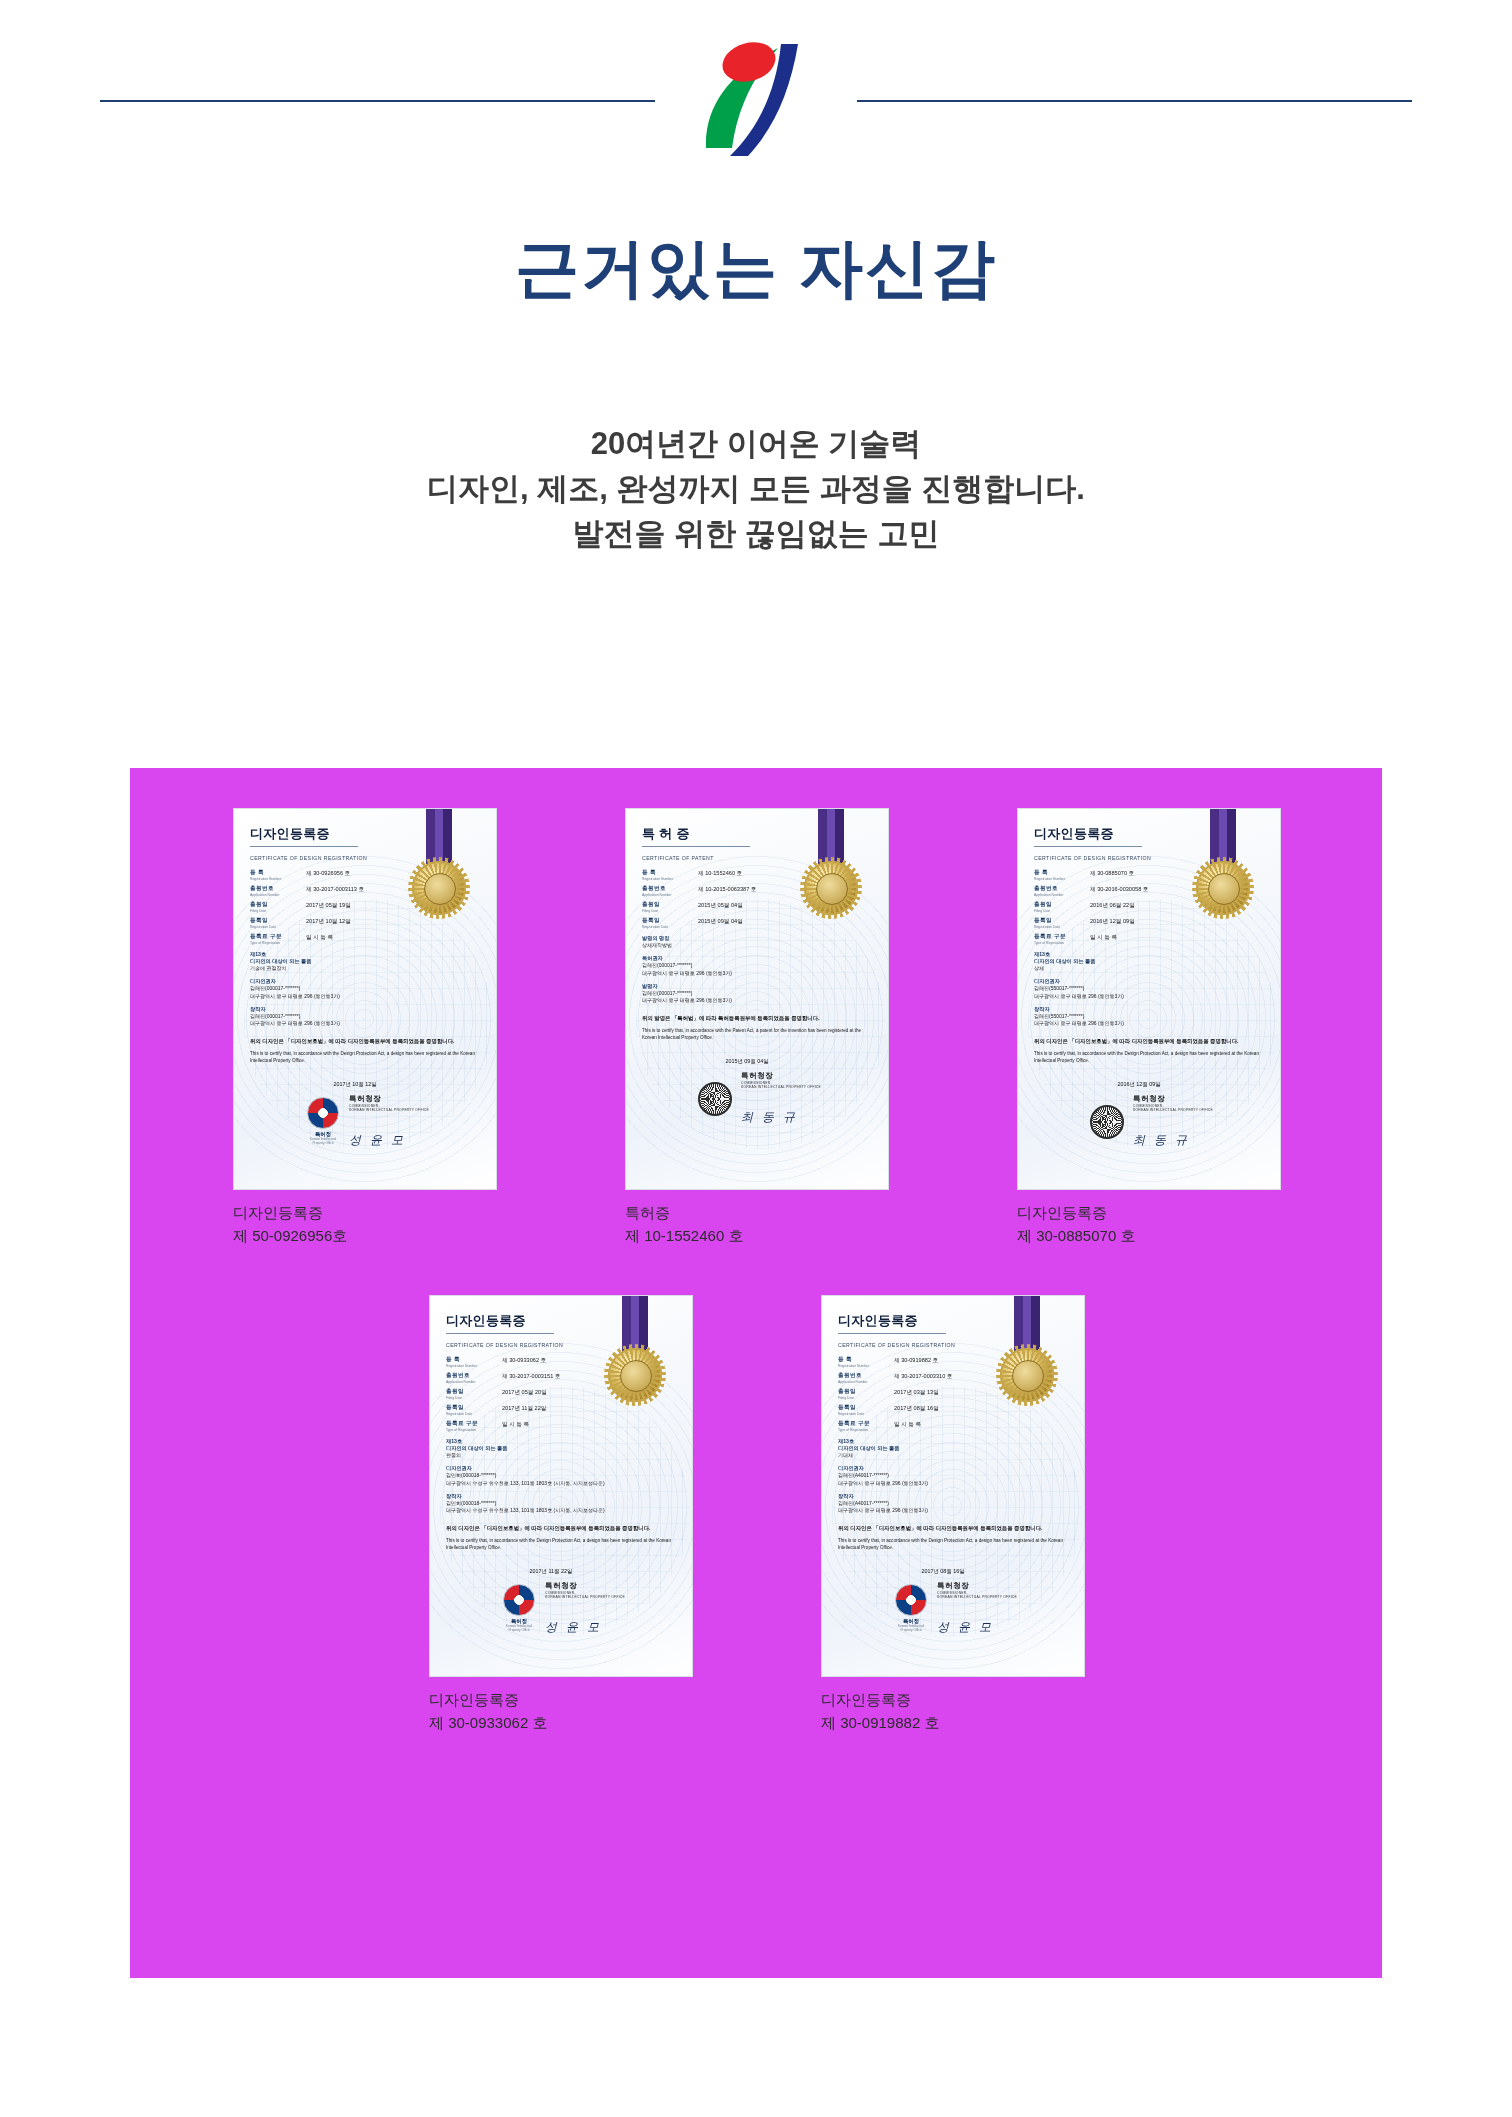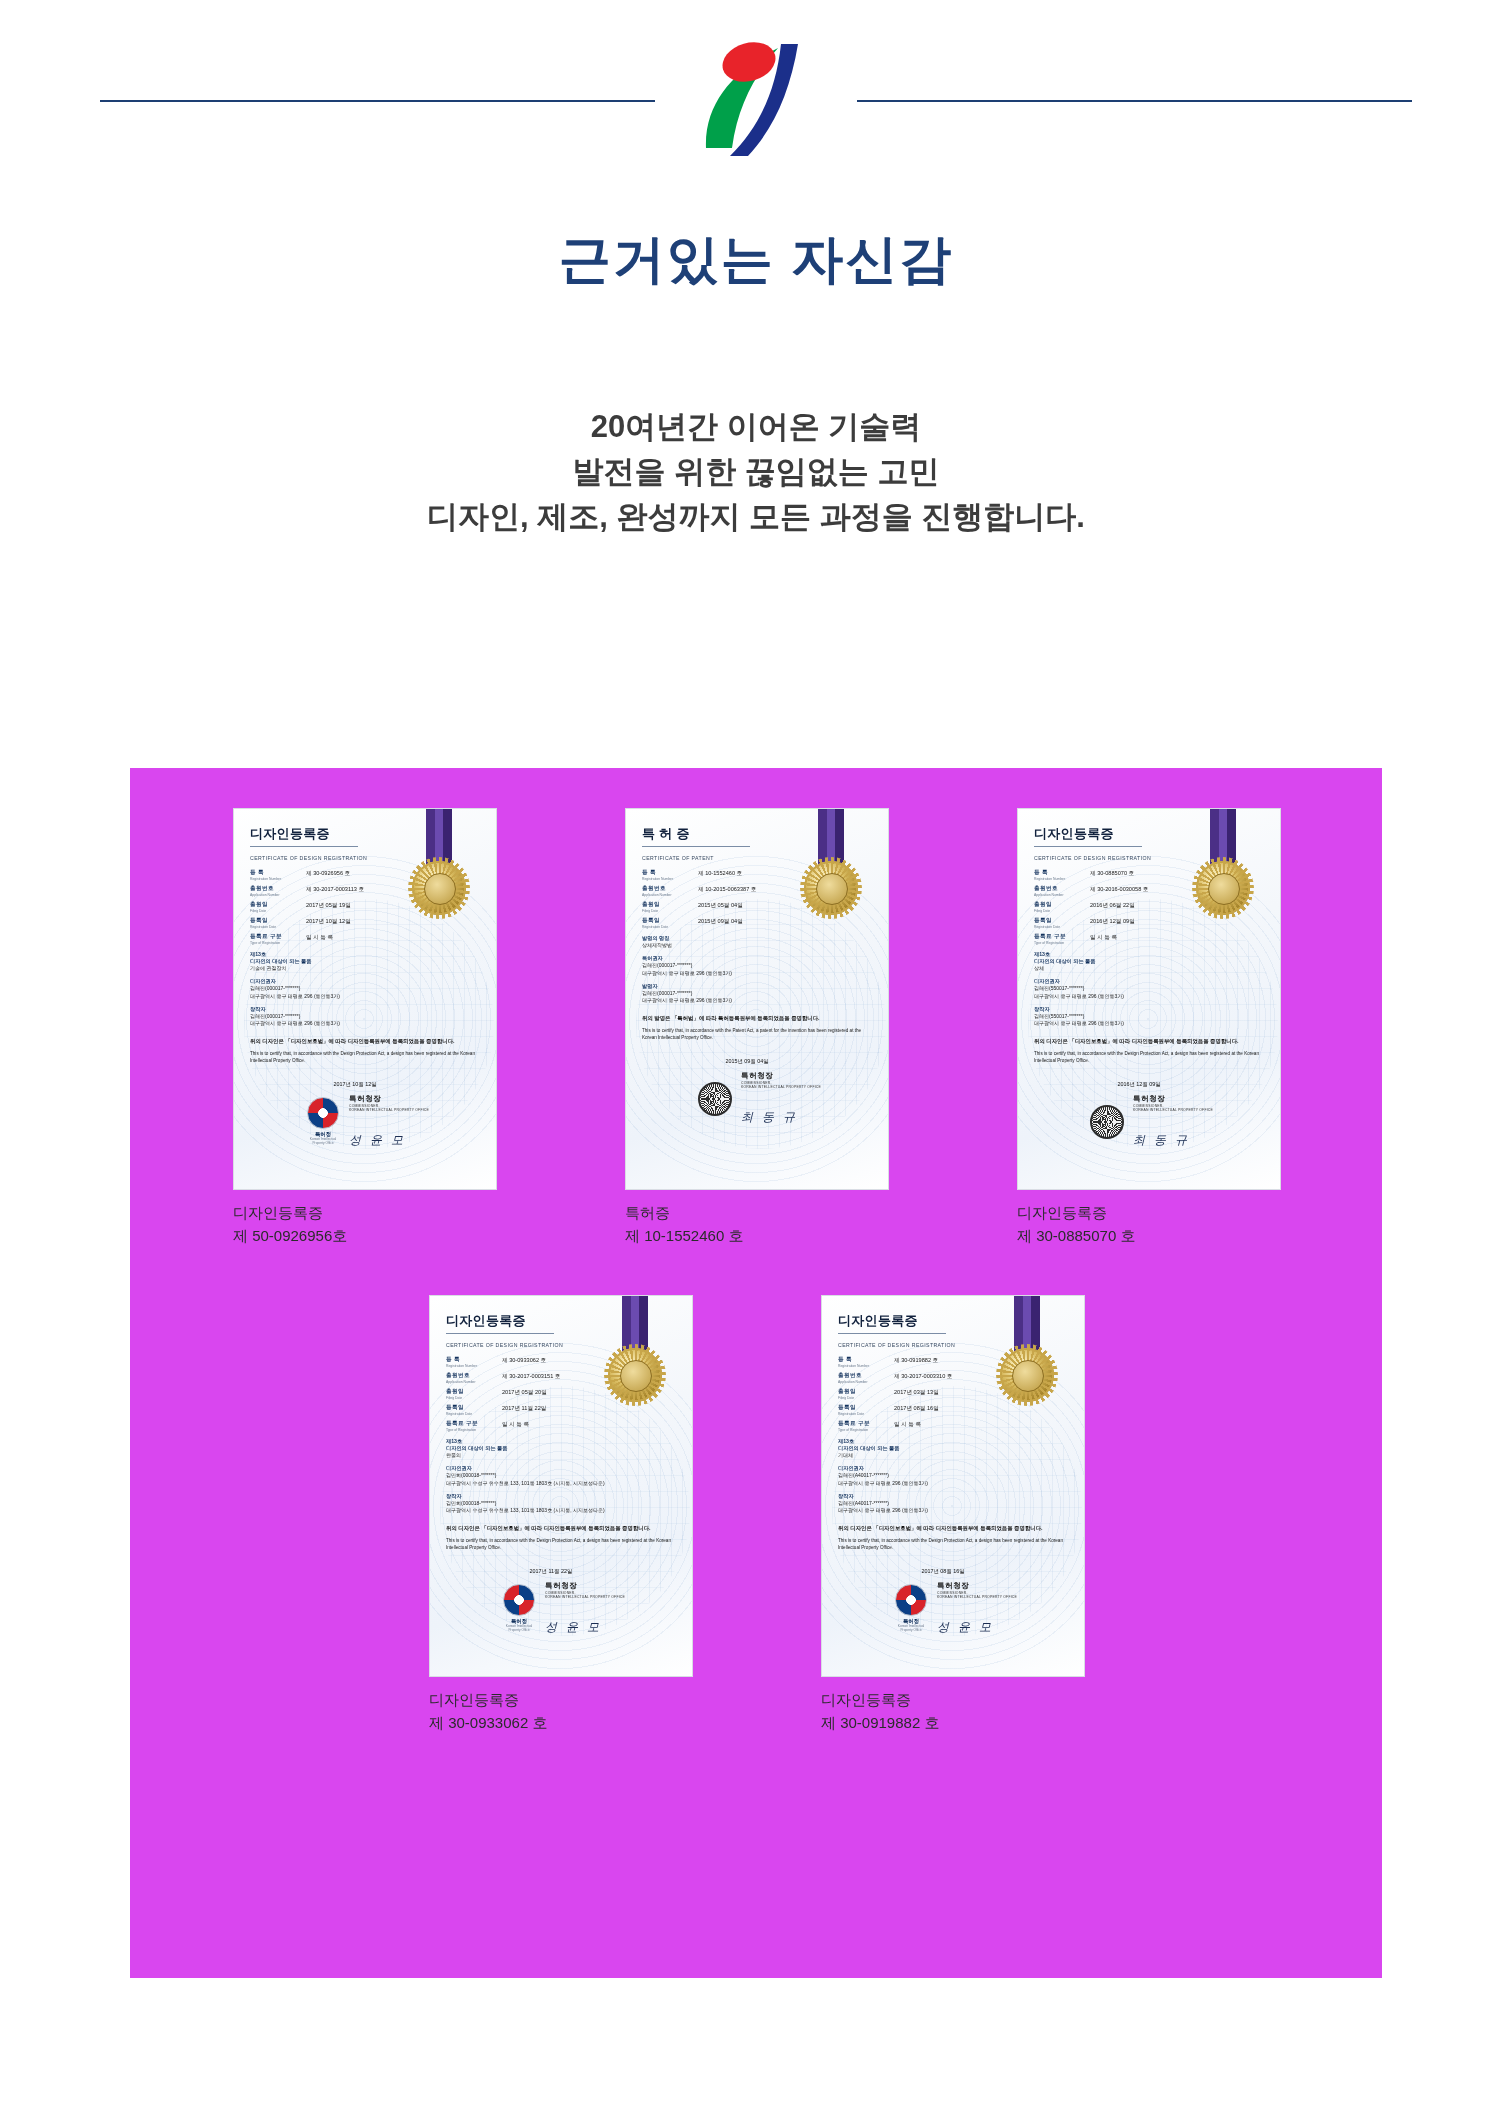--- a/index.html
+++ b/index.html
@@ -37,21 +37,21 @@
     transform: translateX(-50%);
     width: 140px;
     height: 130px;
   }
 
   
   .title {
     text-align: center;
     margin-top: 55px;
     font-family: "Liberation Sans", sans-serif;
-    font-size: 52px;
+    font-size: 64px;
     font-weight: bold;
     letter-spacing: 2px;
     color: #1e4077;
   }
 
   
   .subtitle {
     margin-top: 110px;
     text-align: center;
     font-size: 31px;
@@ -320,22 +320,22 @@
     <path d="M20 118 C18 70, 52 38, 92 18 C70 44, 52 74, 46 118 Z" fill="#00a04a"></path>
     <path d="M95 14 L112 14 C104 62, 88 98, 62 126 L44 126 C74 96, 90 60, 95 14 Z" fill="#1b2f8a"></path>
     <ellipse cx="63" cy="32" rx="27" ry="19" transform="rotate(-16 63 32)" fill="#e8232a"></ellipse>
   </svg>
 </div>
 
 <div class="title">근거있는 자신감</div>
 
 <div class="subtitle">
   <div>20여년간 이어온 기술력</div>
+  <div>디자인, 제조, 완성까지 모든 과정을 진행합니다.</div>
   <div>발전을 위한 끊임없는 고민</div>
-  <div>디자인, 제조, 완성까지 모든 과정을 진행합니다.</div>
 </div>
 
 <div class="gallery">
 
   <div class="cert-row row1">
 
     <div class="cert">
       <div class="cert-img">
         <div class="ribbon"></div>
         <div class="medal"></div>

